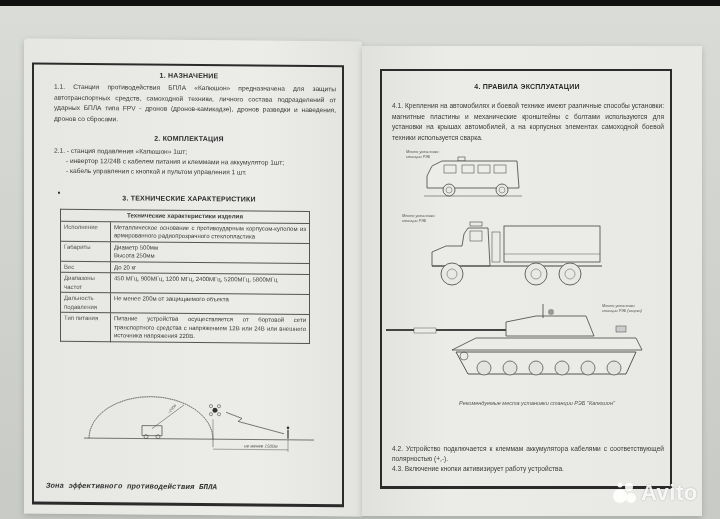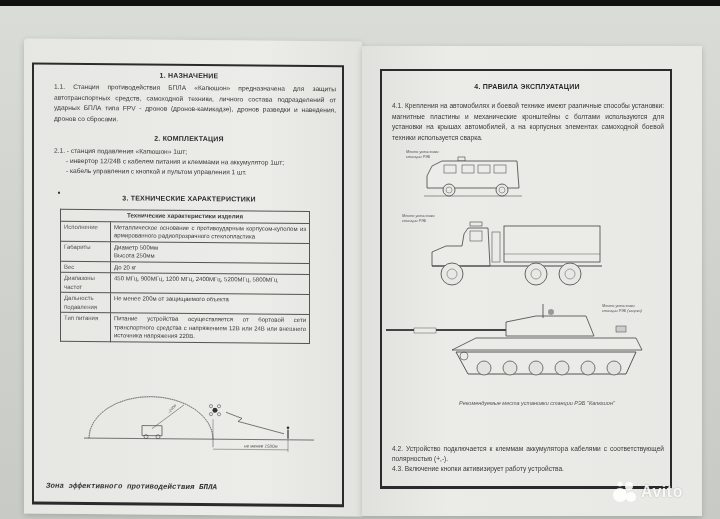--- a/index.html
+++ b/index.html
@@ -69,21 +69,21 @@
       font-size: 7.5px; color: #333;
     }
     .fig-caption { font-size: 5.5px; font-style: italic; color: #555; }
     .tiny-note { font-size: 3.8px; font-style: italic; color: #555; line-height: 5px; }
 
     .watermark {
       position: absolute; left: 612px; top: 480px;
       display: flex; align-items: center; gap: 3px;
       color: rgba(255,255,255,0.88);
       font-family: "Liberation Sans", sans-serif;
-      font-size: 16px; font-weight: bold; letter-spacing: 0.5px;
+      font-size: 22px; font-weight: bold; letter-spacing: 0.5px;
       text-shadow: 0 0 2px rgba(0,0,0,0.25);
     }
     svg { display: block; }
   </style>
 </head>
 <body>
 
 <div class="topbar"></div>
 <div class="bg-shade"></div>
 

